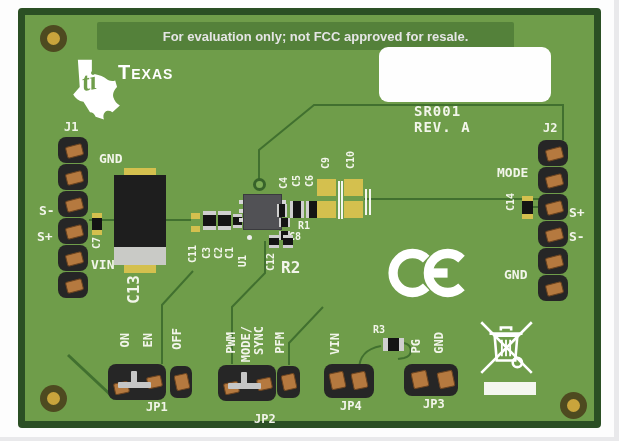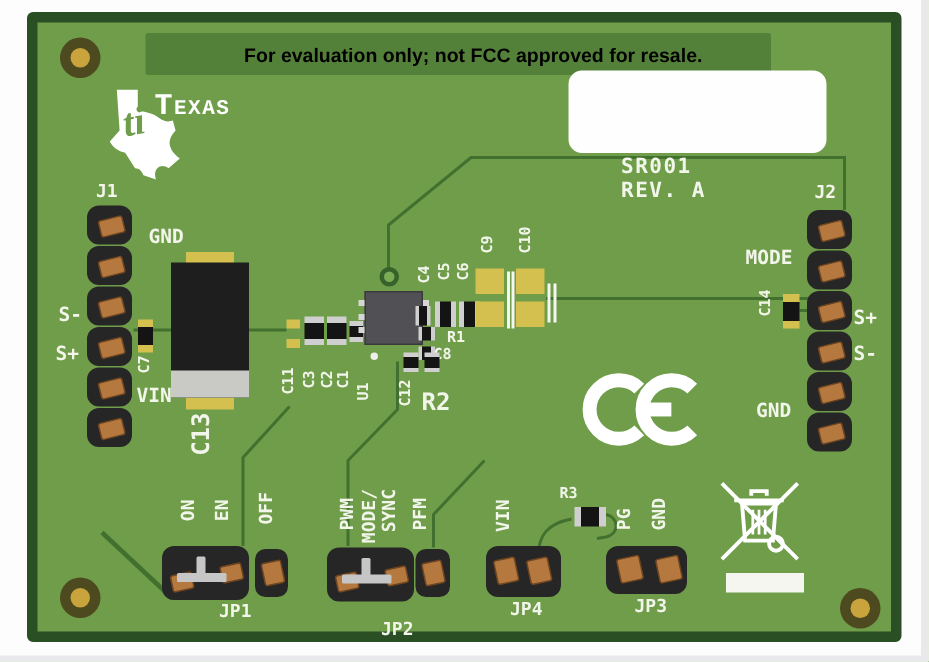--- a/index.html
+++ b/index.html
@@ -8,23 +8,23 @@
   #board{position:absolute;left:18px;top:8px;width:583px;height:420px;background:#6f9d4a;
          border:7px solid #2b4f24;border-radius:4px;box-sizing:border-box;}
   
   .slk{position:absolute;color:#f2f5ea;font-family:"DejaVu Sans Mono",monospace;font-weight:bold;
        white-space:nowrap;line-height:1;text-align:right;}
   .vt{writing-mode:vertical-rl;transform:rotate(180deg);}
   .s10{font-size:10px;} .s11{font-size:16px;} .s12{font-size:12px;} .s13{font-size:13px;} .s14{font-size:14px;letter-spacing:1px;}
   
   #banner{position:absolute;left:72px;top:7px;width:417px;height:28px;background:#54813a;border-radius:2px;
           display:flex;align-items:center;justify-content:center;}
-  #banner span{color:#000000;font-weight:bold;font-size:13px;padding-left:20px;}
-  
-  #logo-text{position:absolute;left:78px;top:47px;color:#fff;font-family:Liberation Mono, monospace;
+  #banner span{color:#e5e5e5;font-weight:bold;font-size:13px;padding-left:20px;}
+  
+  #logo-text{position:absolute;left:93px;top:47px;color:#fff;font-family:Liberation Sans, sans-serif;
              font-variant:small-caps;font-weight:bold;line-height:1;}
   #logo-text .l1{font-size:20px;letter-spacing:1px;}
   #logo-text .l2{font-size:20px;letter-spacing:1px;margin-top:-1px;}
   
   #sticker{position:absolute;left:354px;top:32px;width:172px;height:55px;background:#fefefe;border-radius:9px;}
   
   .hole{position:absolute;width:27px;height:27px;border-radius:50%;background:#4e4a20;
         display:flex;align-items:center;justify-content:center;}
   .hole::after{content:"";width:13px;height:13px;border-radius:50%;background:#c9a43c;}
   

